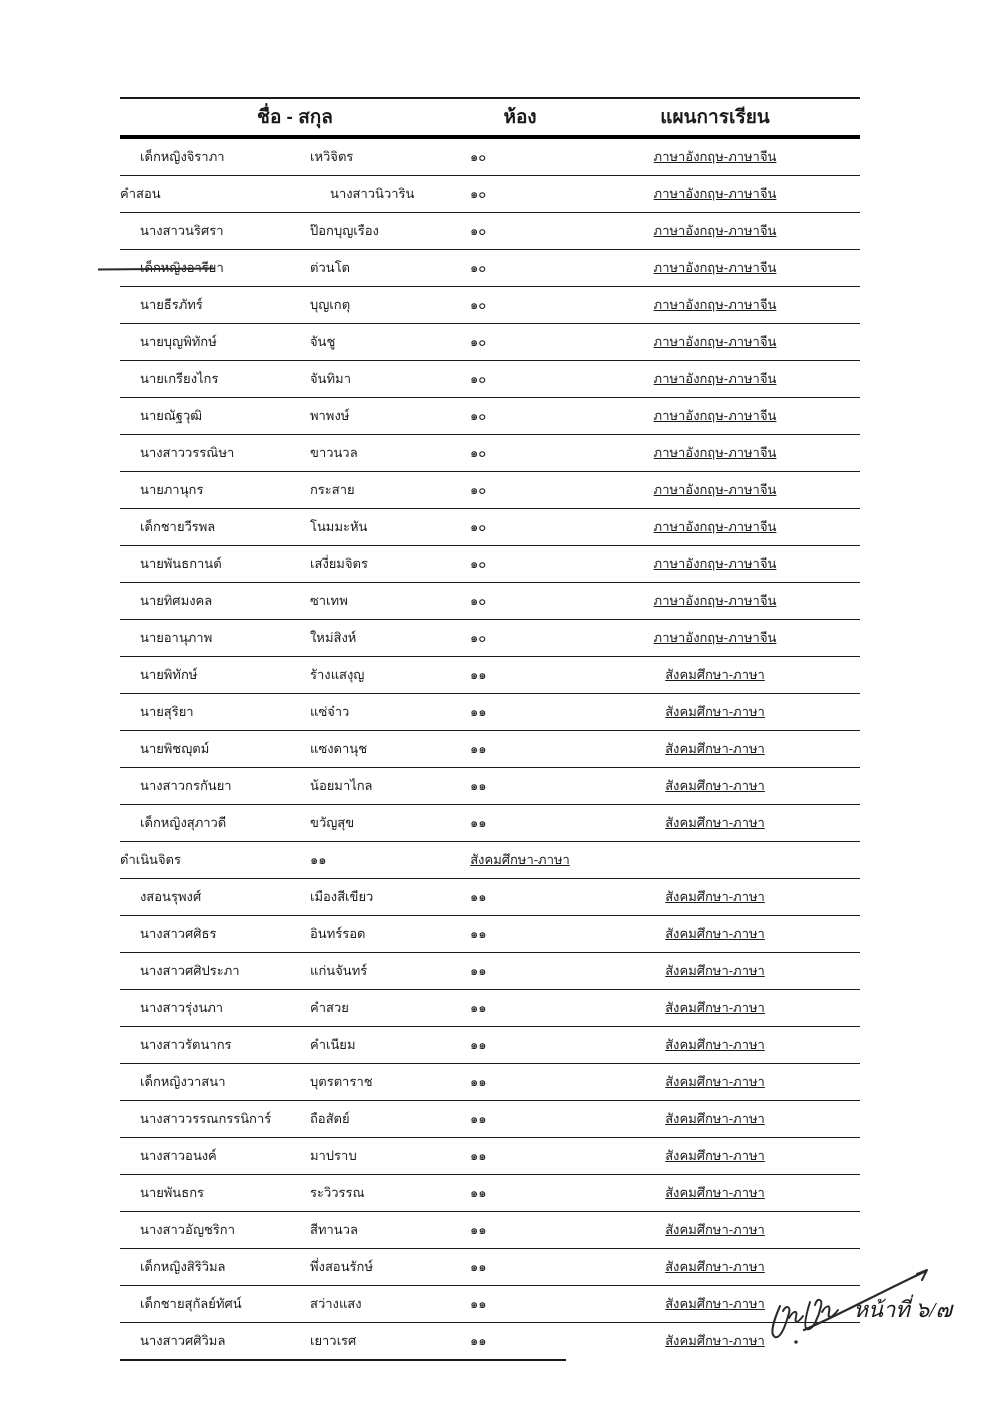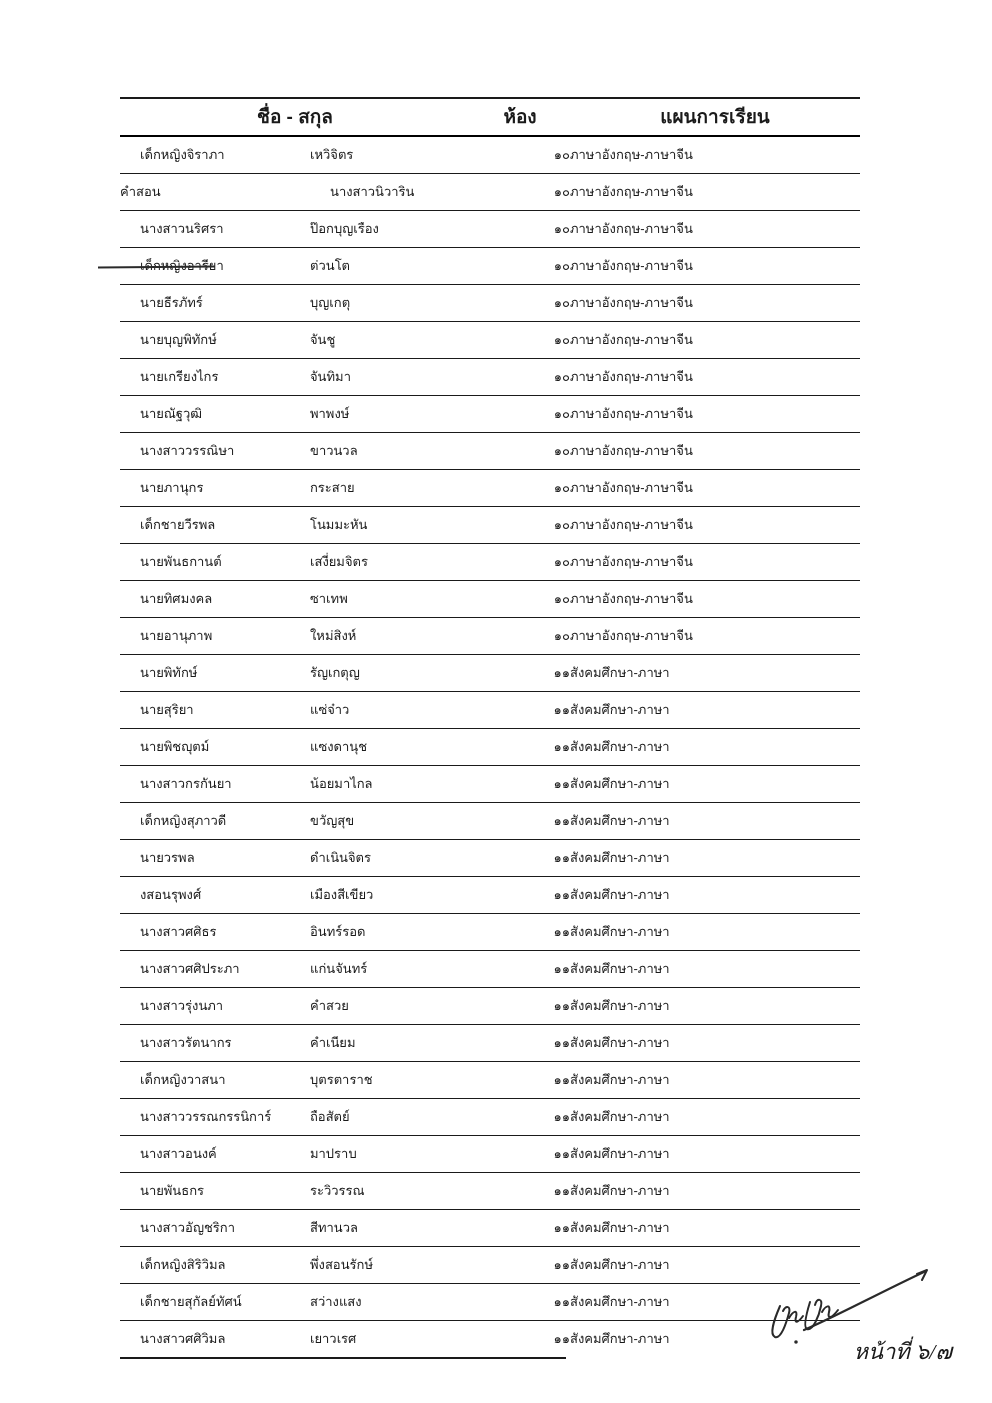--- a/index.html
+++ b/index.html
@@ -10,54 +10,54 @@
   }
   .page{position:relative;width:992px;height:1403px;background:#ffffff;overflow:hidden;}
 
   .doc-table{
     position:absolute;left:120px;top:97px;width:740px;
     border-top:2px solid #1a1a1a;
   }
   .thead{
     display:grid;grid-template-columns:350px 100px 290px;
     height:36px;align-items:center;
-    border-bottom:2px solid #000000;
+    border-bottom:4px solid #000000;
     font-weight:bold;font-size:19px;
   }
   .thead .th{text-align:center;line-height:36px;}
   .rows{}
   .row{
     position:relative;
     display:grid;grid-template-columns:190px 160px 100px 290px;
     height:36px;align-items:center;
     border-bottom:1.5px solid #1a1a1a;
     font-size:13px;
   }
   .cell{white-space:nowrap;overflow:visible;line-height:36px;}
   .c-name{padding-left:20px;}
   .c-surname{}
-  .c-room{text-align:right;}
-  .c-plan{}
+  .c-room{text-align:left;}
+  .c-plan{text-align:center;text-decoration:underline;}
   .row.last{border-bottom:none;}
   .row.last::after{
     content:"";position:absolute;left:0;bottom:-2px;width:446px;
     border-bottom:2px solid #1a1a1a;
   }
   
   .row.struck .c-name{position:relative;font-family:Liberation Serif, serif;}
   .row.struck .c-name::after{
     content:"";position:absolute;left:-22px;top:18px;width:117px;height:2px;
     background:#2a2a2a;transform:rotate(-0.6deg);
   }
 
   .signature{position:absolute;left:758px;top:1260px;width:190px;height:88px;}
   .signature svg{width:100%;height:100%;}
 
   .page-number{
-    position:absolute;right:40px;top:1334px;
+    position:absolute;right:40px;top:1292px;
     font-family:"Liberation Serif","DejaVu Serif",serif;
     font-style:italic;font-size:22px;color:#1a1a1a;
   }
 </style>
 </head>
 <body>
 
 <div class="page">
 
   <div class="doc-table">
@@ -160,21 +160,21 @@
 
     <div class="row">
       <div class="cell c-name">นายอานุภาพ</div>
       <div class="cell c-surname">ใหม่สิงห์</div>
       <div class="cell c-room">๑๐</div>
       <div class="cell c-plan">ภาษาอังกฤษ-ภาษาจีน</div>
     </div>
 
     <div class="row">
       <div class="cell c-name">นายพิทักษ์</div>
-      <div class="cell c-surname">รัญเกตุญ</div>
+      <div class="cell c-surname">รัางแสงุญ</div>
       <div class="cell c-room">๑๑</div>
       <div class="cell c-plan">สังคมศึกษา-ภาษา</div>
     </div>
 
     <div class="row">
       <div class="cell c-name">นายสุริยา</div>
       <div class="cell c-surname">แซ่จ๋าว</div>
       <div class="cell c-room">๑๑</div>
       <div class="cell c-plan">สังคมศึกษา-ภาษา</div>
     </div>
@@ -194,21 +194,20 @@
     </div>
 
     <div class="row">
       <div class="cell c-name">เด็กหญิงสุภาวดี</div>
       <div class="cell c-surname">ขวัญสุข</div>
       <div class="cell c-room">๑๑</div>
       <div class="cell c-plan">สังคมศึกษา-ภาษา</div>
     </div>
 
     <div class="row">
-      <div class="cell c-name">นายวรพล</div>
       <div class="cell c-surname">ดำเนินจิตร</div>
       <div class="cell c-room">๑๑</div>
       <div class="cell c-plan">สังคมศึกษา-ภาษา</div>
     </div>
 
     <div class="row">
       <div class="cell c-name">งสอนรุพงศ์</div>
       <div class="cell c-surname">เมืองสีเขียว</div>
       <div class="cell c-room">๑๑</div>
       <div class="cell c-plan">สังคมศึกษา-ภาษา</div>

